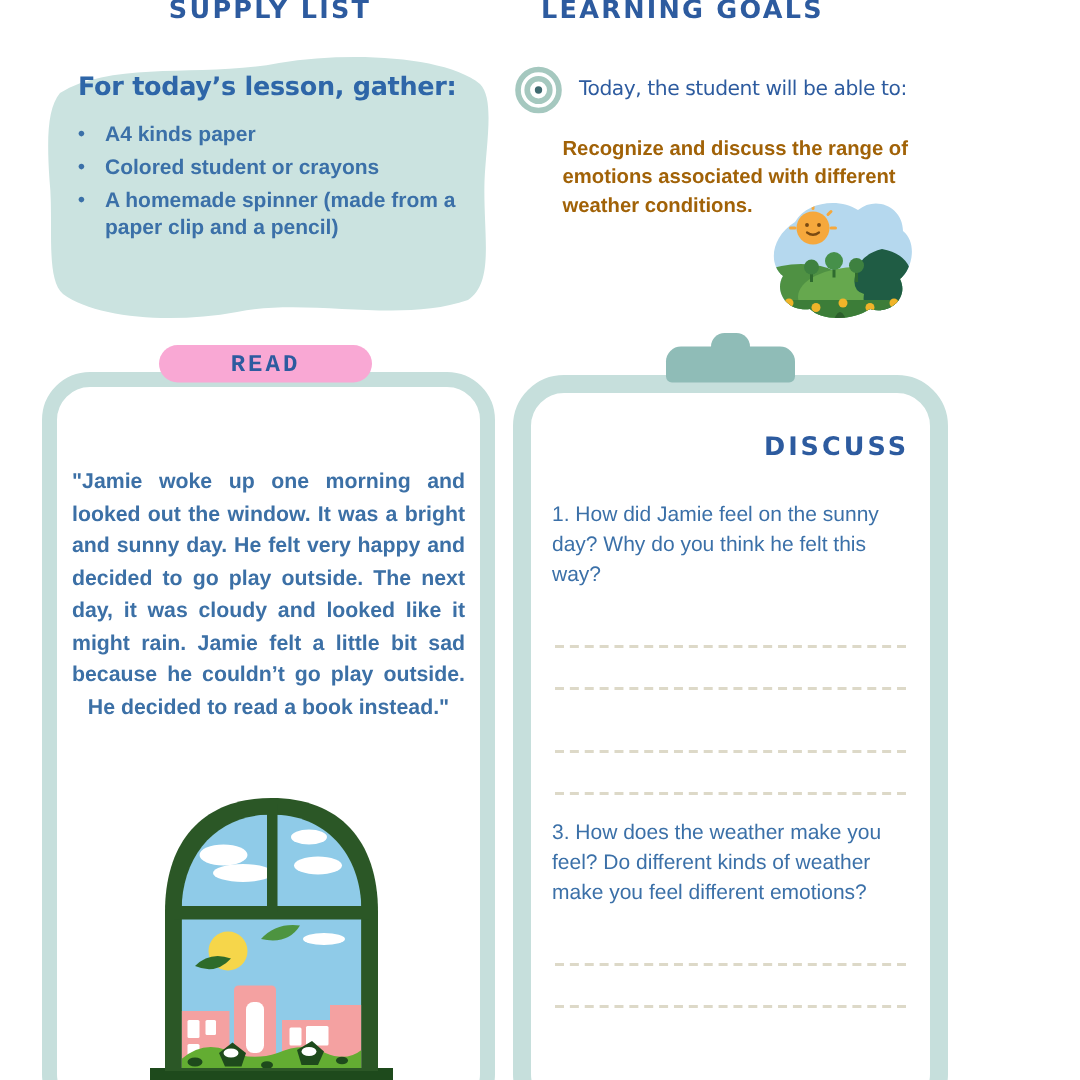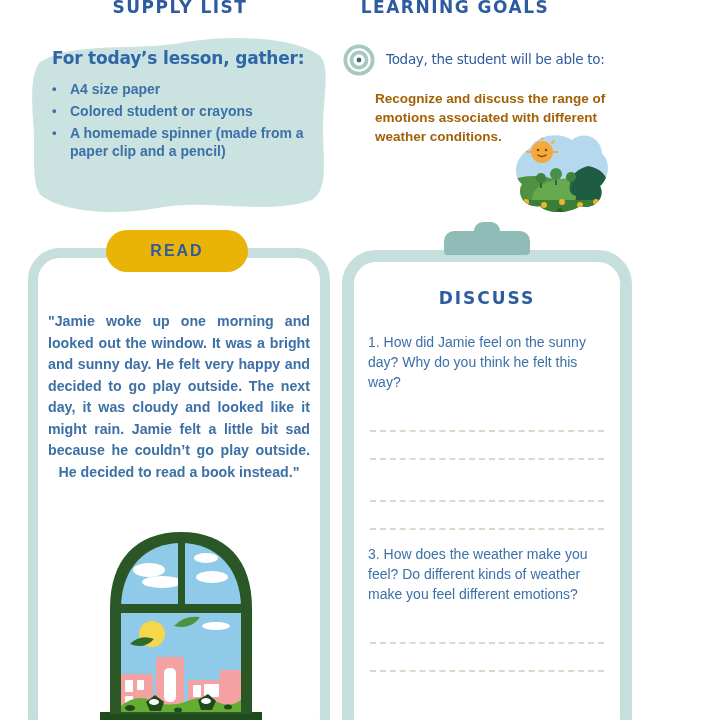--- a/index.html
+++ b/index.html
@@ -41,24 +41,24 @@
   }
   #meadow{position:absolute;left:510px;top:128px;}
 
   
   #read-card{
     position:absolute;left:28px;top:248px;width:302px;height:500px;
     box-sizing:border-box;border:10px solid #c6dfdc;border-radius:32px;
     background:#ffffff;z-index:1;
   }
   #read-tab{
-    position:absolute;left:106px;top:230px;width:142px;height:42px;z-index:3;
-    background:#eab308;border-radius:22px;
+    position:absolute;left:106px;top:230px;width:142px;height:25px;z-index:3;
+    background:#f9a8d4;border-radius:22px;
     display:flex;align-items:center;justify-content:center;
-    font-family:Liberation Sans, sans-serif;font-weight:bold;font-size:16px;
+    font-family:Liberation Mono, monospace;font-weight:bold;font-size:16px;
     letter-spacing:2px;color:#2d5b9f;
   }
   #story{
     position:absolute;left:48px;top:311px;width:262px;z-index:2;
     font-size:14.2px;line-height:21.5px;color:#3c70a6;font-weight:bold;
     text-align:justify;text-align-last:center;
   }
   #window-illustration{position:absolute;left:94px;top:522px;z-index:2;}
 
   
@@ -73,21 +73,21 @@
   }
   #discuss-clip::after{
     content:"";position:absolute;left:30px;top:-9px;width:26px;height:12px;
     background:#8fbcb7;border-radius:9px 9px 0 0;
   }
   #discuss-content{
     position:absolute;left:356px;top:262px;width:262px;z-index:2;
     box-sizing:border-box;padding:26px 12px 0 12px;
   }
   #discuss-title{
-    text-align:center;font-family:"DejaVu Sans",sans-serif;font-weight:bold;
+    text-align:right;font-family:"DejaVu Sans",sans-serif;font-weight:bold;
     font-size:17px;letter-spacing:2px;color:#2d5b9f;margin:0 0 24px 0;
   }
   .question{font-size:14px;line-height:20px;color:#3b70a8;font-weight:normal;margin:0 0 12px 0;}
   .answer-group{margin:0 2px 14px 2px;}
   .answer-line{height:26px;border-bottom:2px dashed #ddd9c8;}
 </style>
 </head>
 <body>
 
 <div class="col-title" id="supply-title">SUPPLY LIST</div>
@@ -95,21 +95,21 @@
 
 <svg id="supply-blob-svg" width="306" height="194" viewBox="0 0 306 194">
   <path d="M14,36 C50,14 110,26 160,16 C210,8 272,12 294,30 C304,40 298,70 297,95
            C296,130 304,162 286,174 C240,190 180,172 132,182 C88,190 38,186 16,170
            C4,160 10,122 7,94 C5,64 6,46 14,36 Z" fill="#cbe3e0"></path>
 </svg>
 <div id="supply-content">
   <div id="supply-heading">For today’s lesson, gather:</div>
   <div class="supply-item">
     <span class="dot">•</span>
-    <span class="txt">A4 size paper</span>
+    <span class="txt">A4 kinds paper</span>
   </div>
   <div class="supply-item">
     <span class="dot">•</span>
     <span class="txt">Colored student or crayons</span>
   </div>
   <div class="supply-item">
     <span class="dot">•</span>
     <span class="txt">A homemade spinner (made from a paper clip and a pencil)</span>
   </div>
 </div>

